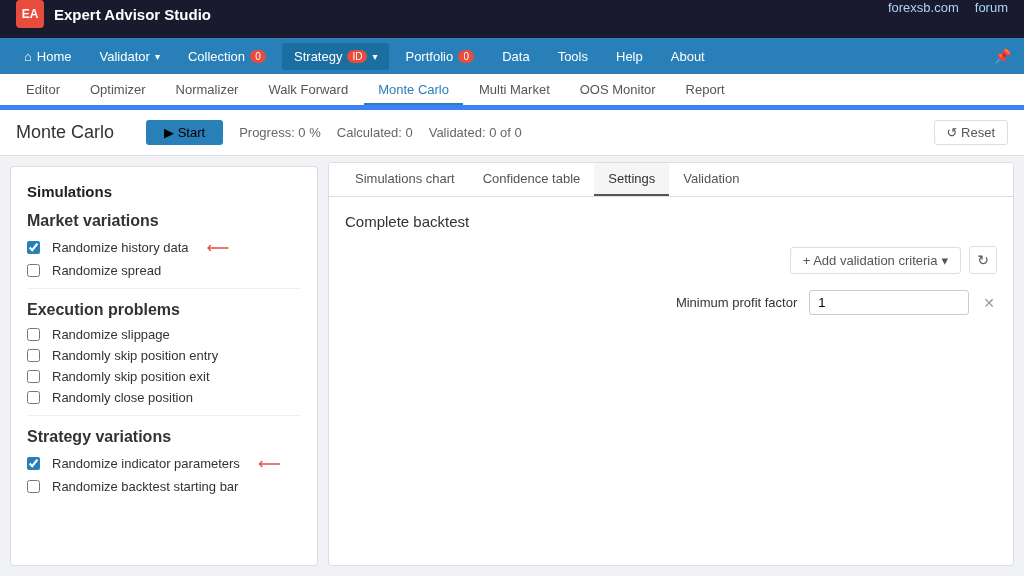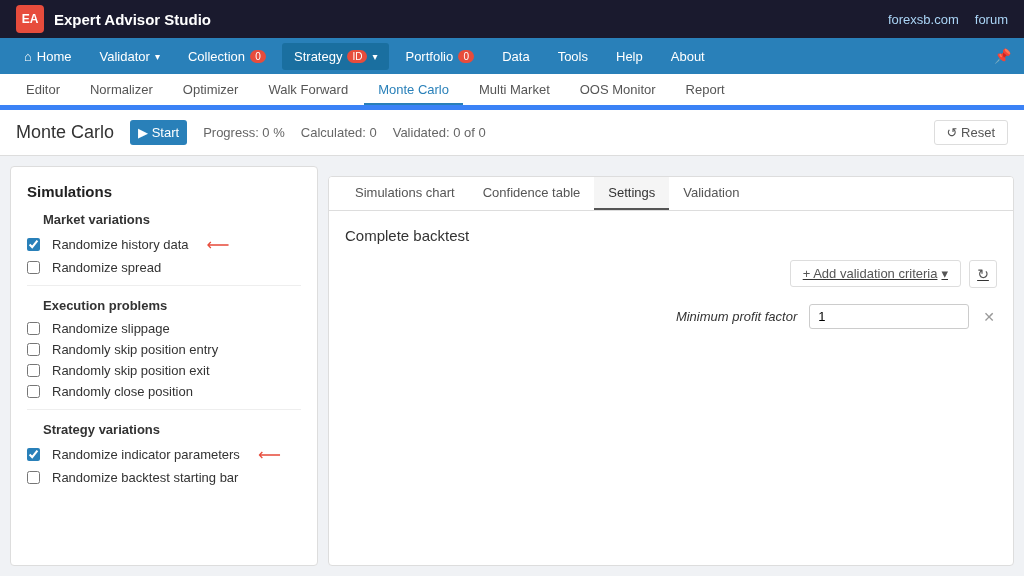--- a/index.html
+++ b/index.html
@@ -2,21 +2,21 @@
 <html><head>
   <meta charset="utf-8">
   <style>
     * { box-sizing: border-box; margin: 0; padding: 0; }
     body { font-family: Arial, sans-serif; font-size: 13px; background: #f0f2f5; color: #333; width: 1024px; height: 576px; overflow: hidden; }
 
     
     .top-bar {
       background: #1a1a2e;
       display: flex;
-      align-items: center;
+      align-items: flex-start;
       justify-content: space-between;
       padding: 0 16px;
       height: 38px;
     }
     .top-bar-left { display: flex; align-items: center; gap: 10px; }
     .ea-logo {
       background: #e74c3c;
       color: white;
       font-weight: bold;
       font-size: 12px;
@@ -84,27 +84,27 @@
       background: white;
       padding: 10px 16px;
       display: flex;
       align-items: center;
       gap: 16px;
       border-bottom: 1px solid #ddd;
     }
     .page-title { font-size: 18px; font-weight: 500; color: #333; }
     .start-btn {
       background: #2980b9;
-      color: #ffffff;
+      color: #000000;
       border: none;
-      padding: 5px 8px;
-      border-radius: 3px;
-      cursor: pointer;
-      font-size: 13px;
-      display: flex; align-items: center; gap: 5px;
+      padding: 5px 18px;
+      border-radius: 3px;
+      cursor: pointer;
+      font-size: 13px;
+      display: flex; align-items: center; gap: 5px; margin-left: 16px;
     }
     .progress-text { color: #666; font-size: 13px; }
     .reset-btn {
       margin-left: auto;
       background: white;
       border: 1px solid #ddd;
       padding: 4px 12px;
       border-radius: 3px;
       cursor: pointer;
       font-size: 13px;
@@ -124,42 +124,42 @@
       width: 308px;
       background: white;
       margin: 10px 0 10px 10px;
       border: 1px solid #ddd;
       border-radius: 4px;
       padding: 16px;
       flex-shrink: 0;
       overflow-y: auto;
     }
     .panel-title { font-size: 15px; font-weight: 600; color: #222; margin-bottom: 12px; }
-    .section-title { font-size: 13px; font-weight: 600; color: #333; margin: 12px 16px 8px; }
+    .section-title { font-size: 16px; font-weight: 600; color: #333; margin: 12px 0 8px; }
     .checkbox-row {
       display: flex;
       align-items: center;
       gap: 12px;
       margin-bottom: 6px;
       font-size: 13px;
       color: #333;
     }
     .checkbox-row input[type="checkbox"] { margin: 0; cursor: pointer; accent-color: #2980b9; }
     .arrow-indicator {
       display: inline-block;
       color: #e74c3c;
       font-size: 16px;
       margin-left: 6px;
     }
 
     
     .right-panel {
       flex: 1;
       background: white;
-      margin: 20px 10px 10px 10px;
+      margin: 6px 10px 10px 10px;
       border: 1px solid #ddd;
       border-radius: 4px;
       overflow: hidden;
     }
     .right-tabs {
       display: flex;
       border-bottom: 1px solid #ddd;
       padding: 0 12px;
       background: white;
     }
@@ -170,24 +170,23 @@
       color: #555;
       border-bottom: 2px solid transparent;
       white-space: nowrap;
     }
     .right-tab.active { color: #333; border-bottom: 2px solid #555; font-weight: 500; background: #f5f5f5; }
     .right-content { padding: 16px; }
     .section-header { font-size: 15px; font-weight: 500; color: #333; margin-bottom: 16px; }
     .criteria-row {
       display: flex;
       justify-content: flex-end;
-      align-items: flex-start;
+      align-items: flex-end;
       gap: 8px;
       margin-bottom: 16px;
-      text-decoration: underline;
     }
     .add-criteria-btn {
       background: white;
       border: 1px solid #ddd;
       padding: 5px 12px;
       border-radius: 3px;
       cursor: pointer;
       font-size: 13px;
       color: #555;
       display: flex; align-items: center; gap: 4px;
@@ -202,21 +201,21 @@
       color: #555;
       font-size: 14px;
     }
     .criteria-field-row {
       display: flex;
       align-items: center;
       justify-content: flex-end;
       gap: 12px;
       margin-bottom: 8px;
     }
-    .field-label { font-size: 13px; color: #333; font-weight: 500; font-style: italic; }
+    .field-label { font-size: 13px; color: #333; font-weight: 500; }
     .field-input {
       width: 160px;
       padding: 4px 8px;
       border: 1px solid #ccc;
       border-radius: 3px;
       font-size: 13px;
     }
     .clear-btn {
       background: none;
       border: none;
@@ -274,22 +273,22 @@
     <span>Help</span>
   </div>
   <div class="nav-item">
     <span>About</span>
   </div>
   <span class="nav-pin">📌</span>
 </div>
 
 <div class="sub-tabs">
   <div class="sub-tab">Editor</div>
+  <div class="sub-tab">Optimizer</div>
   <div class="sub-tab">Normalizer</div>
-  <div class="sub-tab">Optimizer</div>
   <div class="sub-tab">Walk Forward</div>
   <div class="sub-tab active">Monte Carlo</div>
   <div class="sub-tab">Multi Market</div>
   <div class="sub-tab">OOS Monitor</div>
   <div class="sub-tab">Report</div>
 </div>
 
 <div class="page-header">
   <span class="page-title">Monte Carlo</span>
   <button class="start-btn">▶ Start</button>

